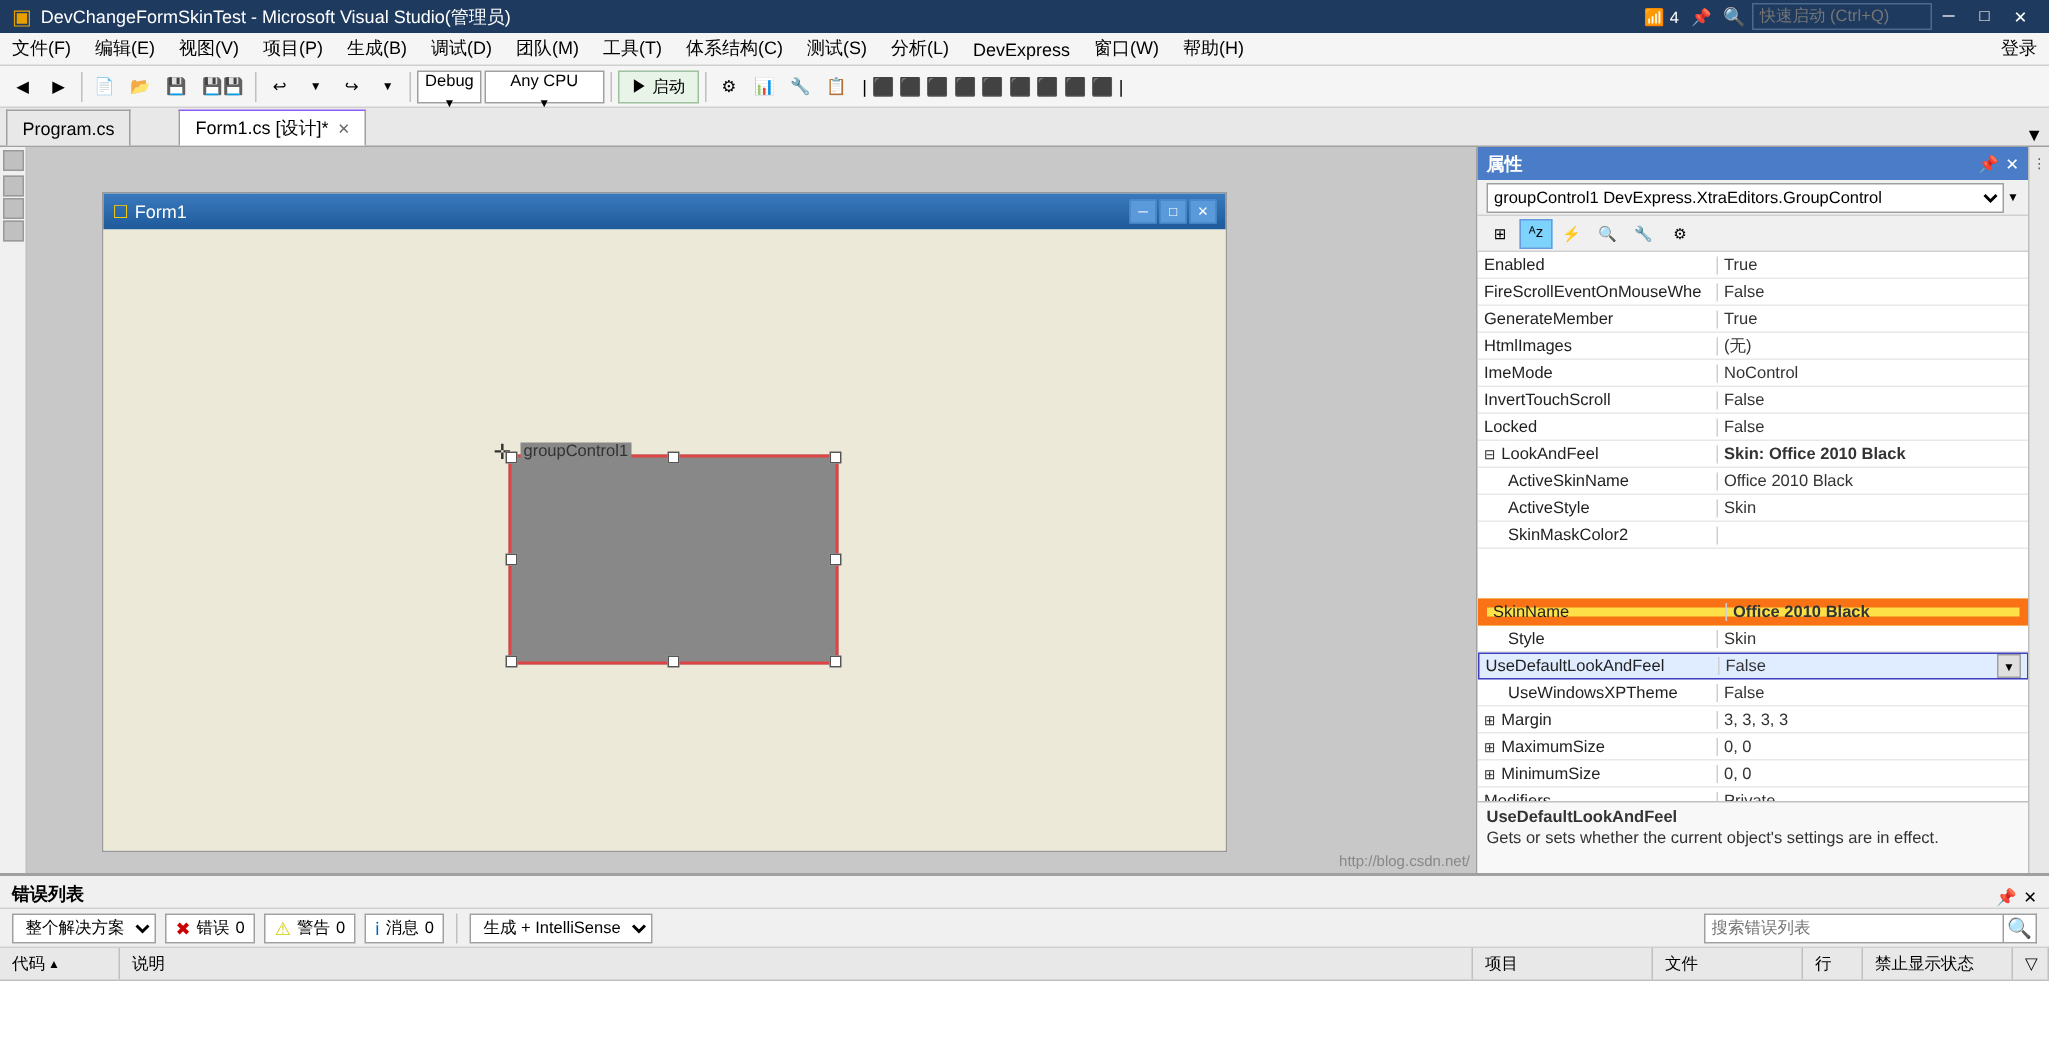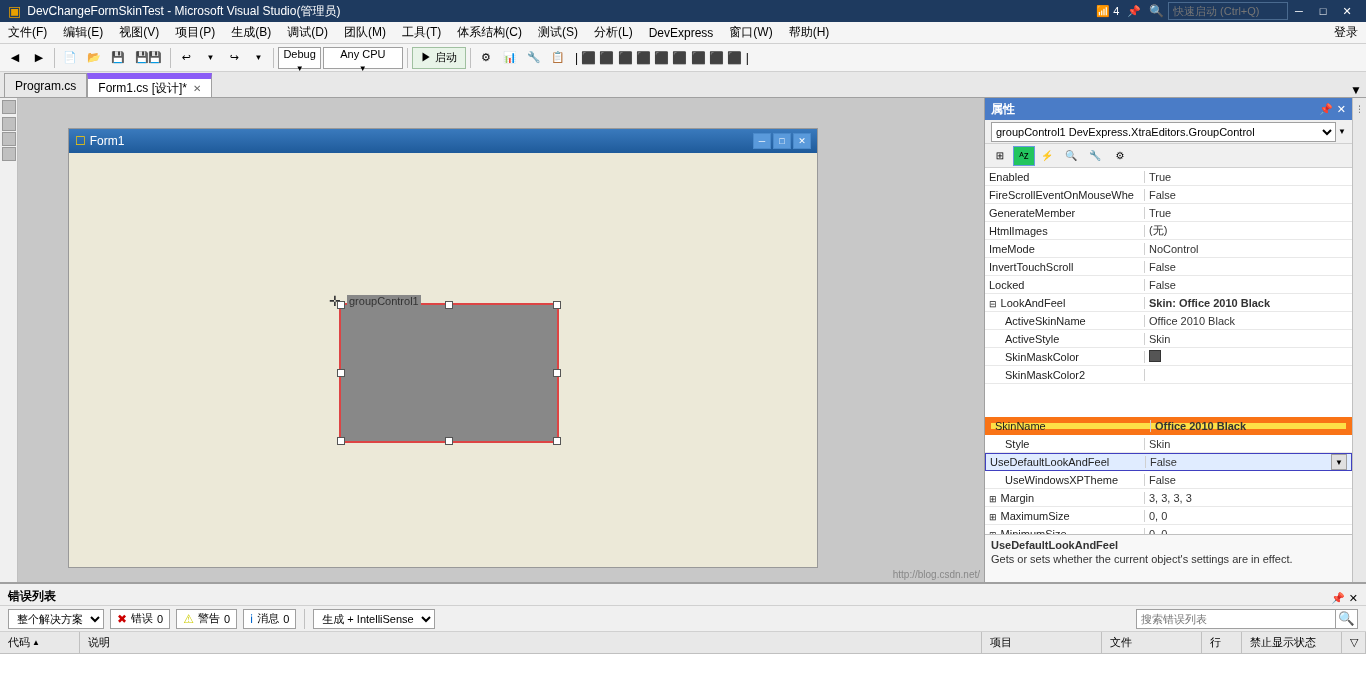--- a/index.html
+++ b/index.html
@@ -90,22 +90,23 @@
       padding: 0 10px;
       background: #e8e8e8;
       border: 1px solid #a0a0a0;
       border-bottom: none;
       cursor: pointer;
       font-size: 12px;
       display: flex; align-items: center; gap: 6px;
     }
     .tab.active {
       background: white;
-      border-top: 6px solid #8b5cf6;
+      border-top: 1px solid #8b5cf6;
       z-index: 1;
+      margin-left: 32px;
     }
     .tab-close { font-size: 10px; cursor: pointer; color: #666; }
 
     
     .designer-area {
       flex: 1;
       background: #c8c8c8;
       position: relative;
       overflow: hidden;
     }
@@ -233,21 +234,21 @@
     }
     .props-tool-btn {
       height: 20px;
       width: 22px;
       background: transparent;
       border: 1px solid transparent;
       cursor: pointer;
       font-size: 10px;
       display: flex; align-items: center; justify-content: center;
     }
-    .props-tool-btn.active { border-color: #6a9adf; background: #22c55e; }
+    .props-tool-btn.active { border-color: #6a9adf; background: #7dd3fc; }
 
     
     .props-list {
       flex: 1;
       overflow-y: auto;
       font-size: 11px;
     }
     .props-row {
       display: flex;
       height: 18px;
@@ -652,24 +653,20 @@
       <div class="props-row">
         <div class="props-name props-indent">ActiveSkinName</div>
         <div class="props-value">Office 2010 Black</div>
       </div>
 
       <div class="props-row">
         <div class="props-name props-indent">ActiveStyle</div>
         <div class="props-value">Skin</div>
       </div>
 
-      <div class="props-row">
-        <div class="props-name props-indent">SkinMaskColor</div>
-        <div class="props-value"><span class="color-swatch"></span></div>
-      </div>
 
       <div class="props-row">
         <div class="props-name props-indent">SkinMaskColor2</div>
         <div class="props-value"></div>
       </div>
 
       <div class="props-row highlighted">
         <div class="props-name">SkinName</div>
         <div class="props-value bold-value">Office 2010 Black</div>
       </div>

